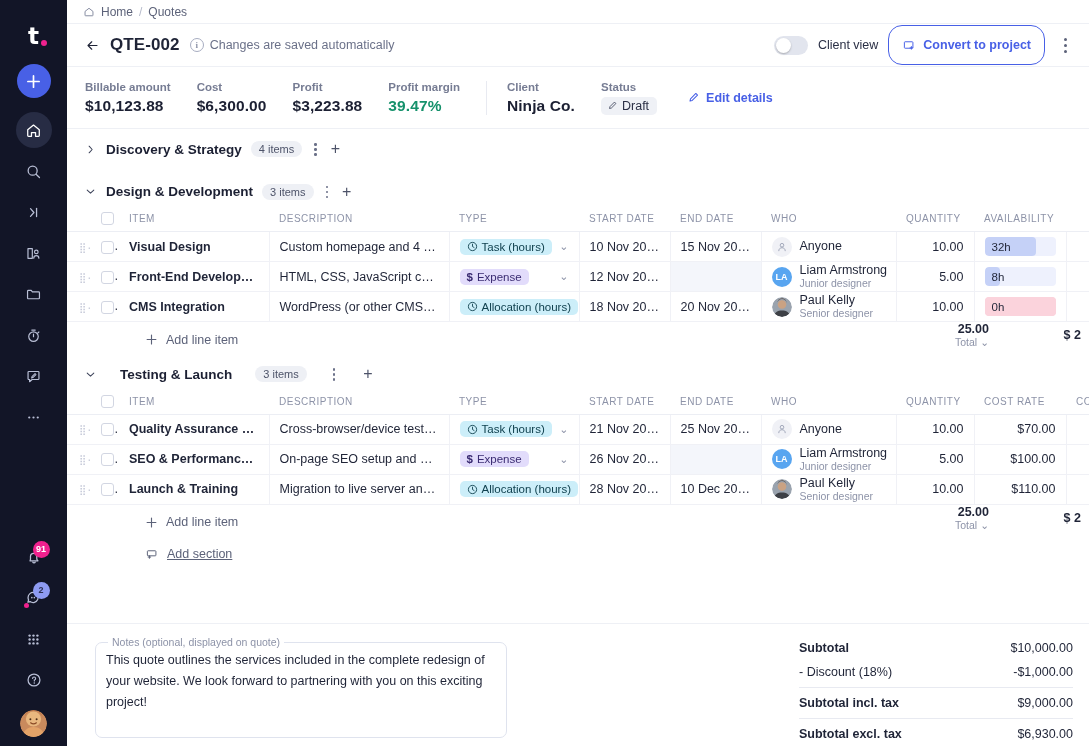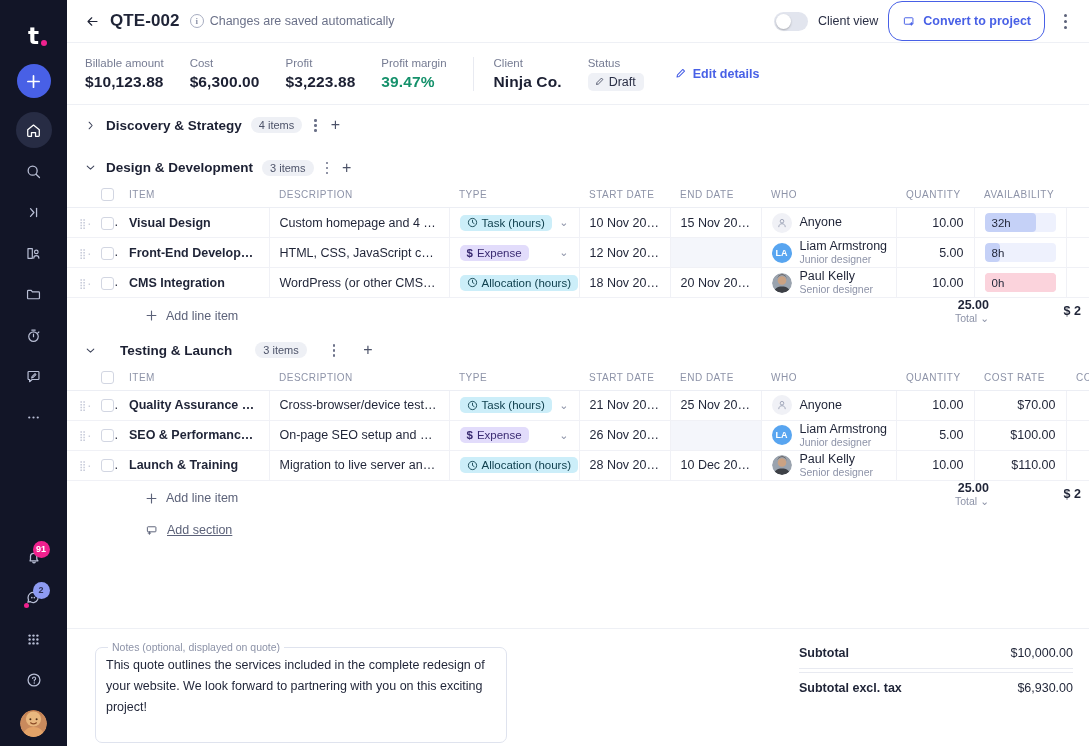--- a/index.html
+++ b/index.html
@@ -92,21 +92,21 @@
   .kebab { width:20px; height:26px; display:flex; flex-direction:column; gap:3px;
            align-items:center; justify-content:center; cursor:pointer; }
   .kebab i { width:3px;height:3px;border-radius:50%;background:#5c6279; display:block; }
 
   
   .metrics {
     height: 62px; display:flex; align-items:center; padding:0 18px; gap:0;
     border-bottom:1px solid #eef0f5;
   }
   .metric { padding-right: 26px; }
-  .metric .lbl { font-size:11.5px; color:#767c93; margin-bottom:4px; }
+  .metric .lbl { font-size:11.5px; color:#767c93; margin-bottom:4px;font-weight:bold; }
   .metric .val { font-size:15.5px; font-weight:700; color:#1c2033; letter-spacing:.1px;}
   .metric .val.green { color:#15916b; }
   .vdiv { width:1px; height:34px; background:#e8eaf1; margin:0 20px 0 0; }
   .status-chip {
     display:inline-flex; align-items:center; gap:4px; background:#eff1f6;
     border-radius:5px; padding:2px 8px 2px 6px; font-size:12.5px; color:#2a2f45;
     font-weight:400;
   }
   .edit-details { display:flex; align-items:center; gap:6px; color:#4860e6;
                   font-weight:700; font-size:12.5px; cursor:pointer; margin-left:4px;}
@@ -314,20 +314,28 @@
               <circle cx="16.6" cy="9.2" r="1" fill="#4a2c17"></circle>
             <path d="M10.6 12.8c1.8 1.4 4 1.4 5.8 0" stroke="#8a4a26" stroke-width="1.2" fill="none" stroke-linecap="round"></path>
           </g>
         </svg>
       </div>
     </div>
   </div>
 
   <div class="main">
 
+    <div class="breadcrumb">
+      <svg width="12" height="12" viewBox="0 0 20 20">
+          <path d="M3.4 9 10 3.8 16.6 9v6.4a.9.9 0 0 1-.9.9H4.3a.9.9 0 0 1-.9-.9z" fill="none" stroke="#7b8198" stroke-width="1.5" stroke-linejoin="round"></path>
+        </svg>
+      <a>Home</a>
+      <span class="sep">/</span>
+      <a>Quotes</a>
+    </div>
 
     <div class="hdr">
       <span class="back">
         <svg width="15" height="15" viewBox="0 0 20 20">
             <path d="M16 10H4.5M9 5l-5 5 5 5" fill="none" stroke="#1f2437" stroke-width="1.5" stroke-linecap="round" stroke-linejoin="round"></path>
           </svg>
       </span>
       <span class="qtitle">QTE-002</span>
       <span class="saved">
         <span class="info-c">i</span>
@@ -793,21 +801,29 @@
           <legend>Notes (optional, displayed on quote)</legend>
           <textarea class="notes-txt" style="">This quote outlines the services included in the complete redesign of your website. We look forward to partnering with you on this exciting project!</textarea>
         </fieldset>
       </div>
 
       <div class="totals">
         <div class="trow">
           <span class="lab b">Subtotal</span>
           <span class="amt">$10,000.00</span>
         </div>
+        <div class="trow">
+          <span class="lab">- Discount (18%)</span>
+          <span class="amt">-$1,000.00</span>
+        </div>
         <div class="tsep"></div>
+        <div class="trow">
+          <span class="lab b">Subtotal incl. tax</span>
+          <span class="amt">$9,000.00</span>
+        </div>
         <div class="tsep"></div>
         <div class="trow">
           <span class="lab b">Subtotal excl. tax</span>
           <span class="amt">$6,930.00</span>
         </div>
       </div>
     </div>
 
   </div>
 </div>

